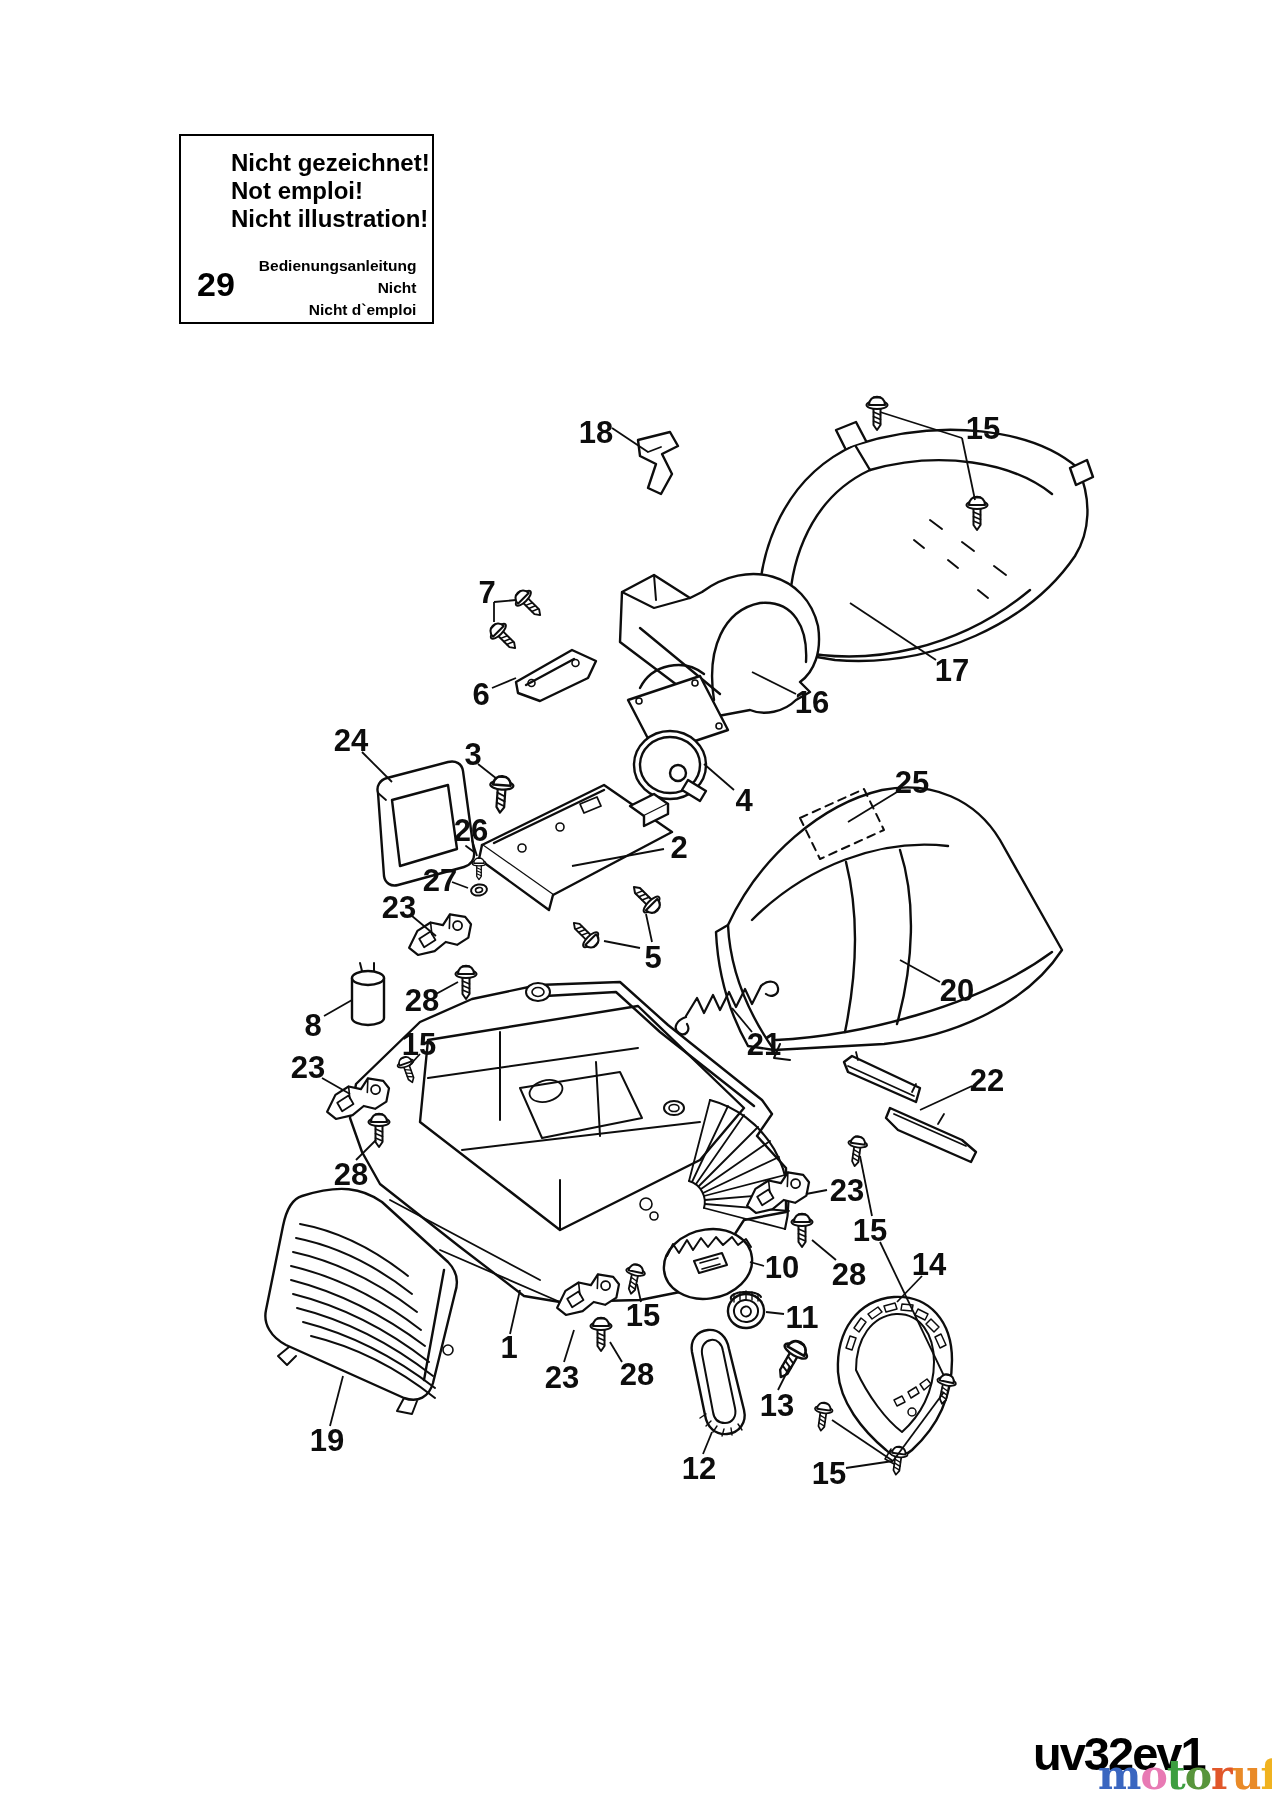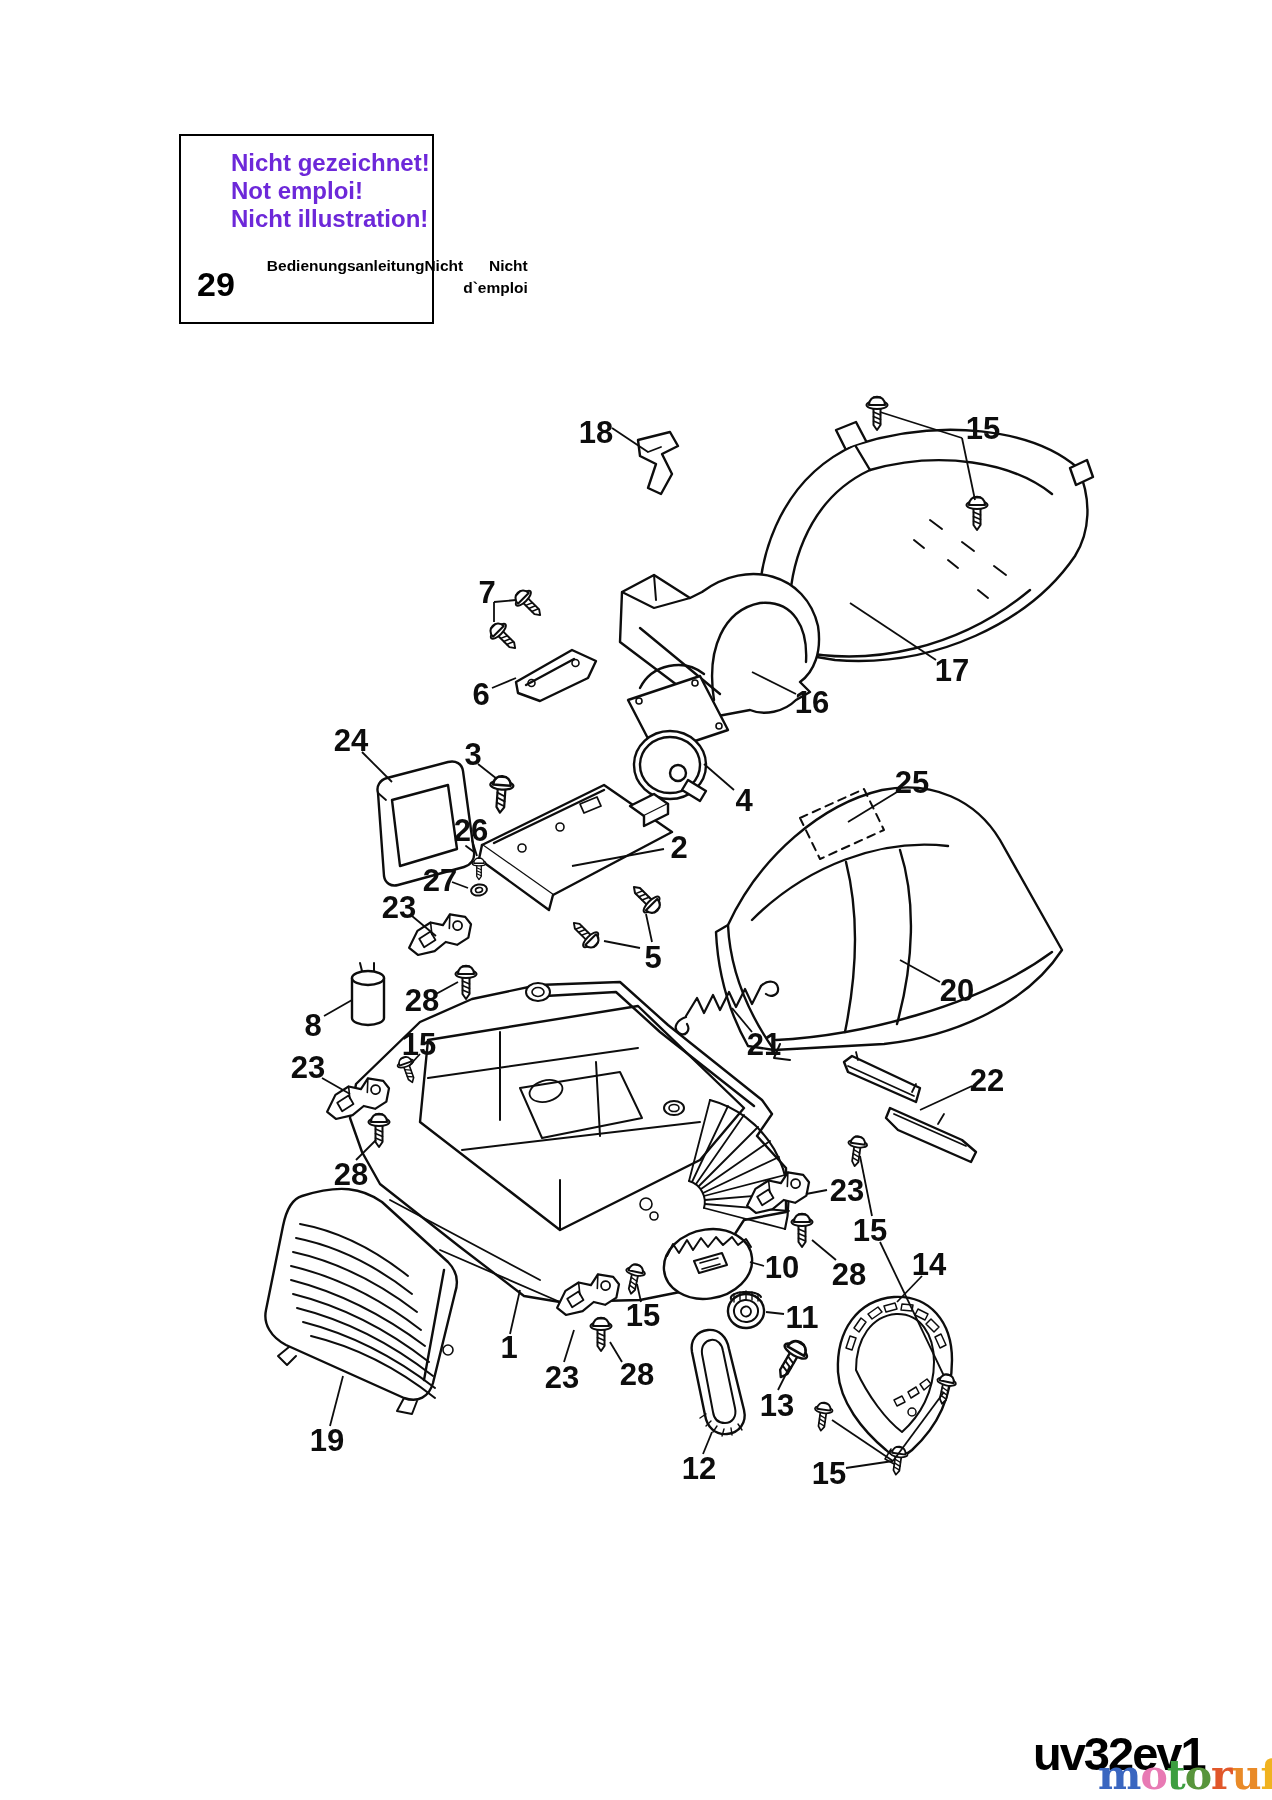--- a/index.html
+++ b/index.html
@@ -1,25 +1,25 @@
 <!DOCTYPE html>
 <html><head>
 <meta charset="utf-8">
 <style>
   html,body{margin:0;padding:0;}
   body{width:1272px;height:1800px;position:relative;background:#ffffff;overflow:hidden;
        font-family:"Liberation Sans",sans-serif;}
   #diagram-svg{position:absolute;left:0;top:0;}
   .info-box{position:absolute;left:179px;top:134px;width:255px;height:190px;
             border:2px solid #000;background:#fff;box-sizing:border-box;}
-  .ib-titles{margin:13px 0 0 50px;font-weight:bold;font-size:24px;line-height:28px;color:#6d28d9;}
+  .ib-titles{margin:13px 0 0 50px;font-weight:bold;font-size:24px;line-height:28px;color:#000000;}
   .ib-item{display:flex;align-items:flex-start;margin-top:22px;text-align:right;}
   .ib-num{font-weight:bold;font-size:34px;color:#000;margin-left:16px;margin-top:10px;}
-  .ib-lines{display:flex;flex-direction:row;font-weight:bold;font-size:15.5px;line-height:22px;
-            color:#000;margin-left:32px;}
+  .ib-lines{display:flex;flex-direction:column;font-weight:bold;font-size:15.5px;line-height:22px;
+            color:#000;margin-left:24px;}
   .wm-model{position:absolute;left:1033px;top:1726px;font-weight:bold;font-size:47px;
             letter-spacing:-2px;color:#000;}
   .wm-brand{position:absolute;left:1098px;top:1751px;font-family:"DejaVu Serif",serif;
             font-weight:bold;font-size:41px;letter-spacing:-1px;white-space:nowrap;}
 </style>
 </head>
 <body>
 
 <svg id="diagram-svg" viewBox="0 0 1272 1800" width="1272" height="1800">
     <g>

